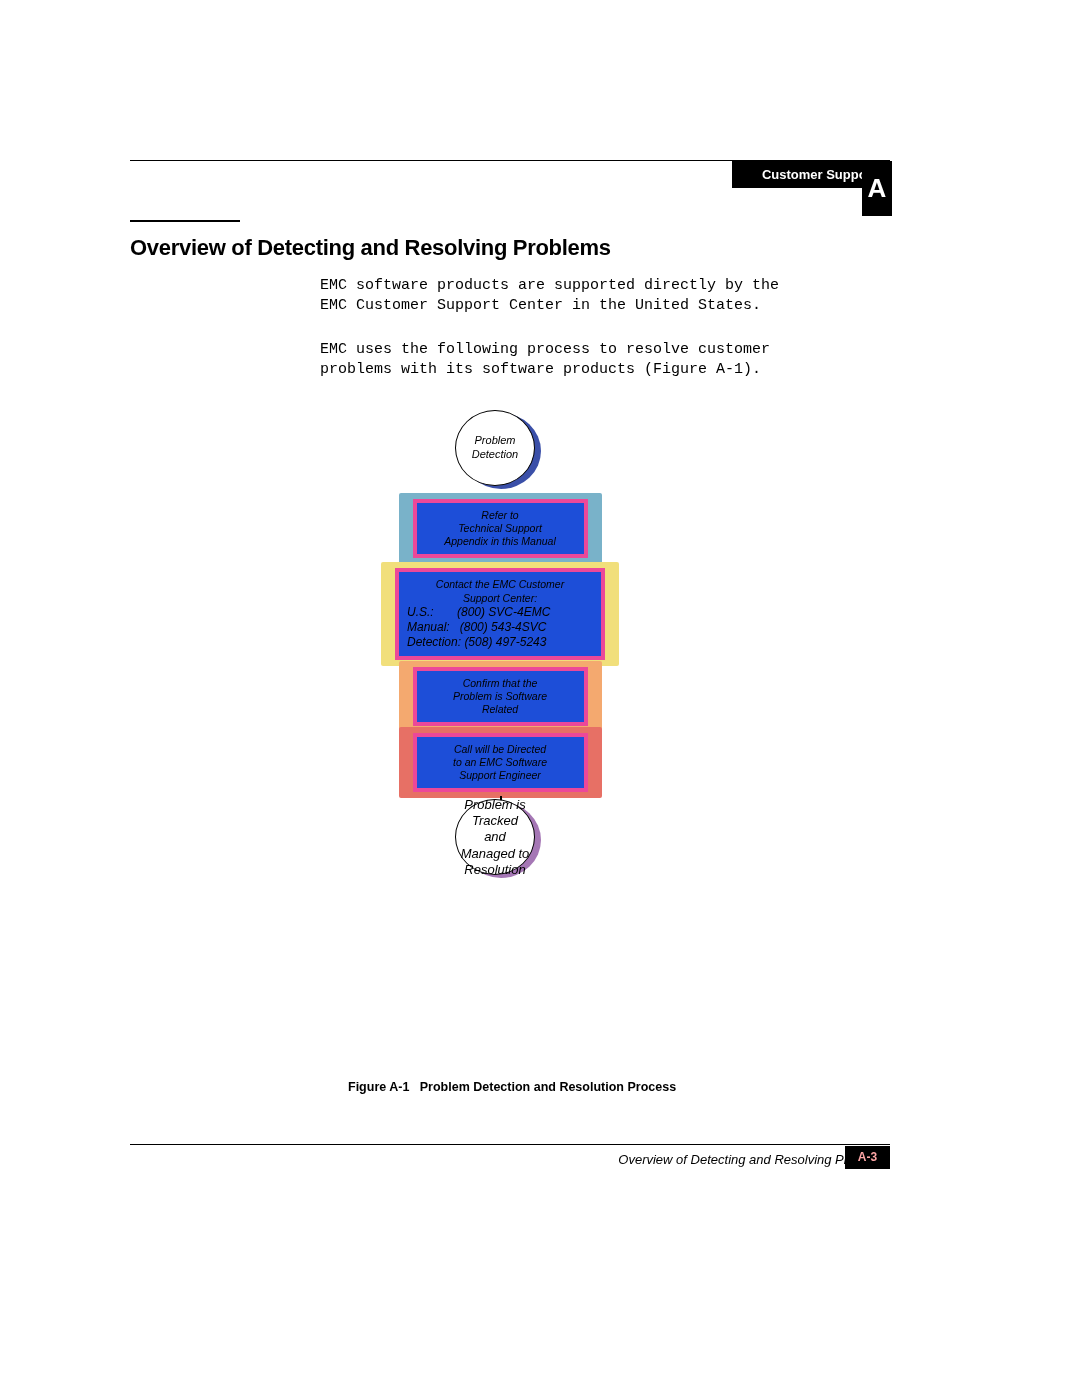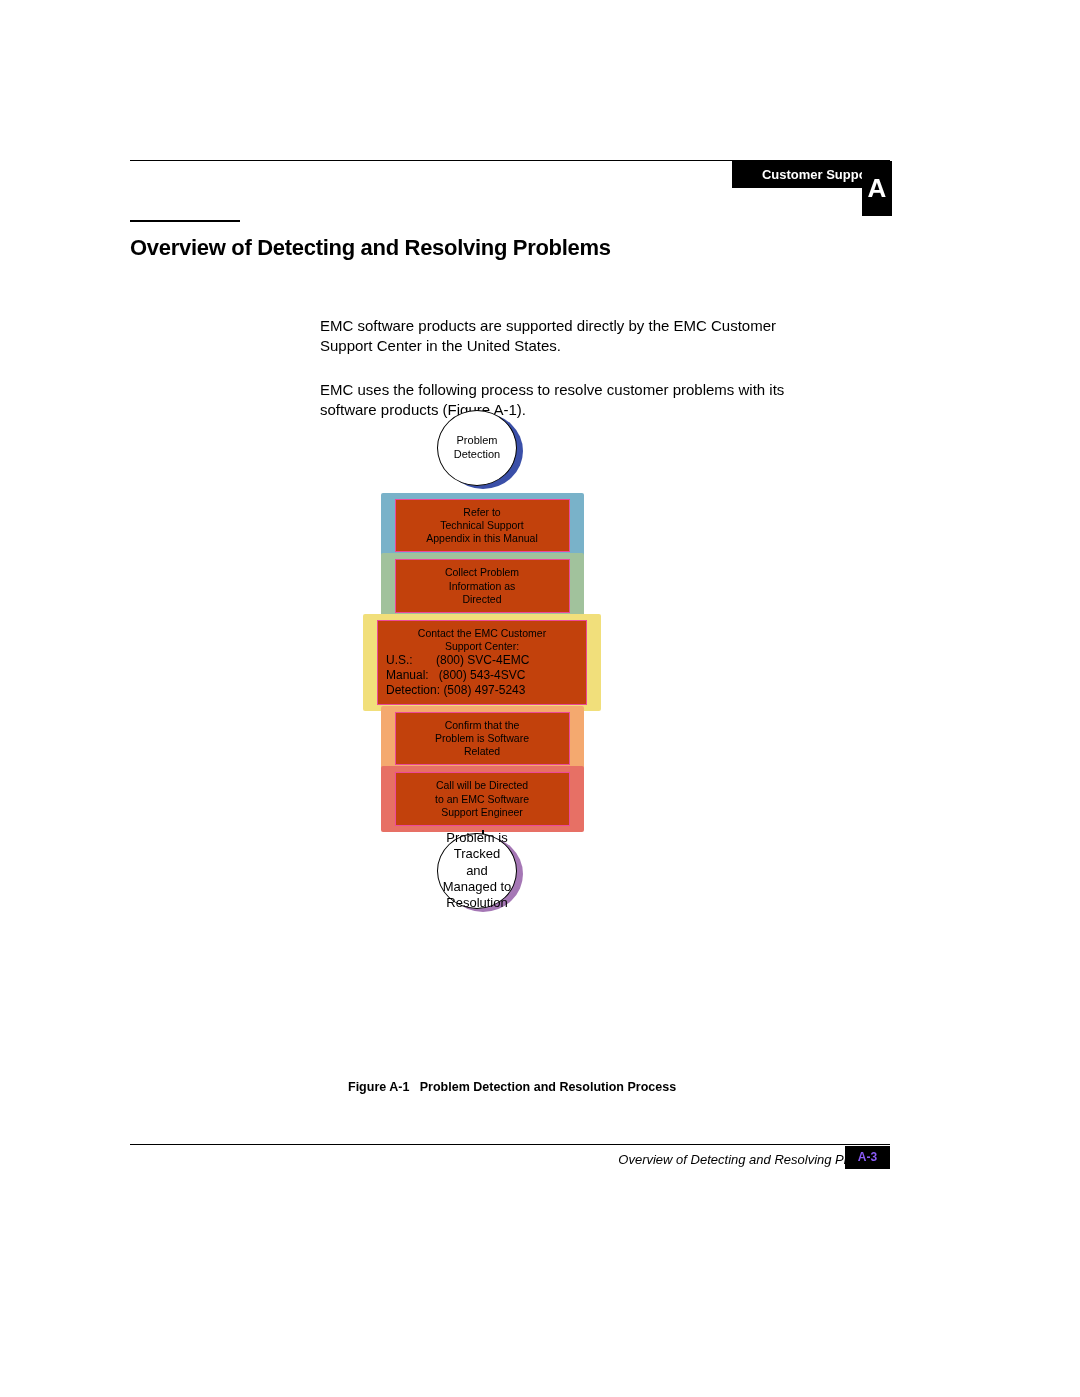--- a/index.html
+++ b/index.html
@@ -64,35 +64,35 @@
     left: 130px;
     font-family: "Arial Black", Arial, sans-serif;
     font-weight: 900;
     font-size: 22px;
     letter-spacing: -0.3px;
   }
   .body-col {
     position: absolute;
     left: 320px;
     width: 470px;
-    font-family: Liberation Sans, sans-serif;
+    font-family: Liberation Mono, monospace;
     font-size: 15px;
     line-height: 1.35;
-    margin-top: 40px;
   }
   .p1 { top: 276px; }
   .p2 { top: 340px; }
   .flow {
     position: absolute;
     top: 410px;
-    left: 372px;
+    left: 390px;
     width: 220px;
     text-align: center;
     font-size: 11px;
     line-height: 1.25;
+    font-style: italic;
   }
   .circle-wrap {
     position: relative;
     width: 90px;
     height: 82px;
     margin: 0 auto 4px auto;
   }
   .circle-shadow {
     position: absolute;
     top: 3px; left: 6px;
@@ -145,22 +145,22 @@
   .step-pad {
     position: absolute;
     top: -6px;
     left: -14px;
     right: -14px;
     bottom: -6px;
     border-radius: 2px;
   }
   .step-box {
     position: relative;
-    background: #c2410c;
-    border: 1px solid #ec4899;
+    background: #1d4ed8;
+    border: 4px solid #ec4899;
     padding: 6px 8px;
     font-size: 10.5px;
     line-height: 1.25;
     text-align: center;
   }
   .step-box .phone-row { text-align: left; white-space: nowrap; font-size:12px;}
   .c-blue   { background: #79b2c9; }
   .c-green  { background: #a1c29c; }
   .c-yellow { background: #f1df7b; }
   .c-orange { background: #f4a96f; }
@@ -193,21 +193,21 @@
     font-size: 13px;
     text-align: right;
   }
   .page-num {
     position: absolute;
     top: 1146px;
     left: 845px;
     width: 45px;
     height: 23px;
     background: #000;
-    color: #8b5cf6;
+    color: #fca5a5;
     font-family: Arial, sans-serif;
     font-weight: bold;
     font-size: 12px;
     line-height: 23px;
     text-align: center;
   }
 </style>
 </head>
 <body>
 
@@ -235,24 +235,20 @@
     </div>
 
     <div class="arrow arrow-long"></div>
 
     <div class="step">
       <div class="step-pad c-blue"></div>
       <div class="step-box">Refer to<br>Technical Support<br>Appendix in this Manual</div>
     </div>
     <div class="arrow"></div>
 
-    <div class="step">
-      <div class="step-pad c-green"></div>
-      <div class="step-box">Collect Problem<br>Information as<br>Directed</div>
-    </div>
     <div class="arrow"></div>
 
     <div class="step" style="width:210px">
       <div class="step-pad c-yellow"></div>
       <div class="step-box">
         <div>Contact the EMC Customer<br>Support Center:</div>
         <div class="phone-row">
           <span>U.S.:</span>&nbsp;&nbsp;&nbsp;&nbsp;&nbsp;&nbsp;&nbsp;<span>(800) SVC-4EMC</span>
         </div>
         <div class="phone-row">

